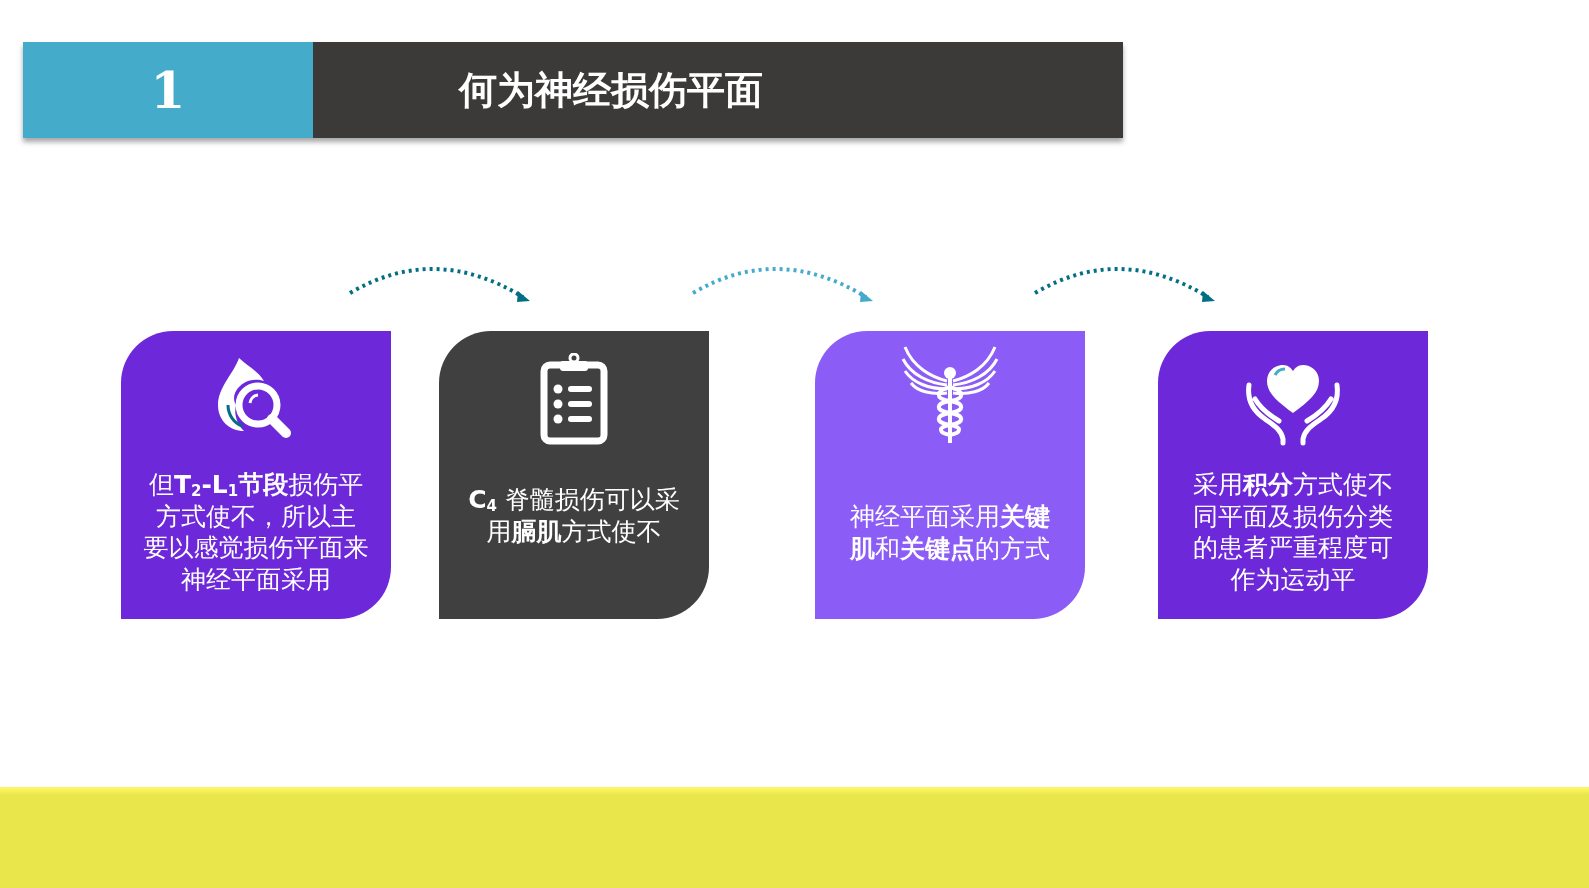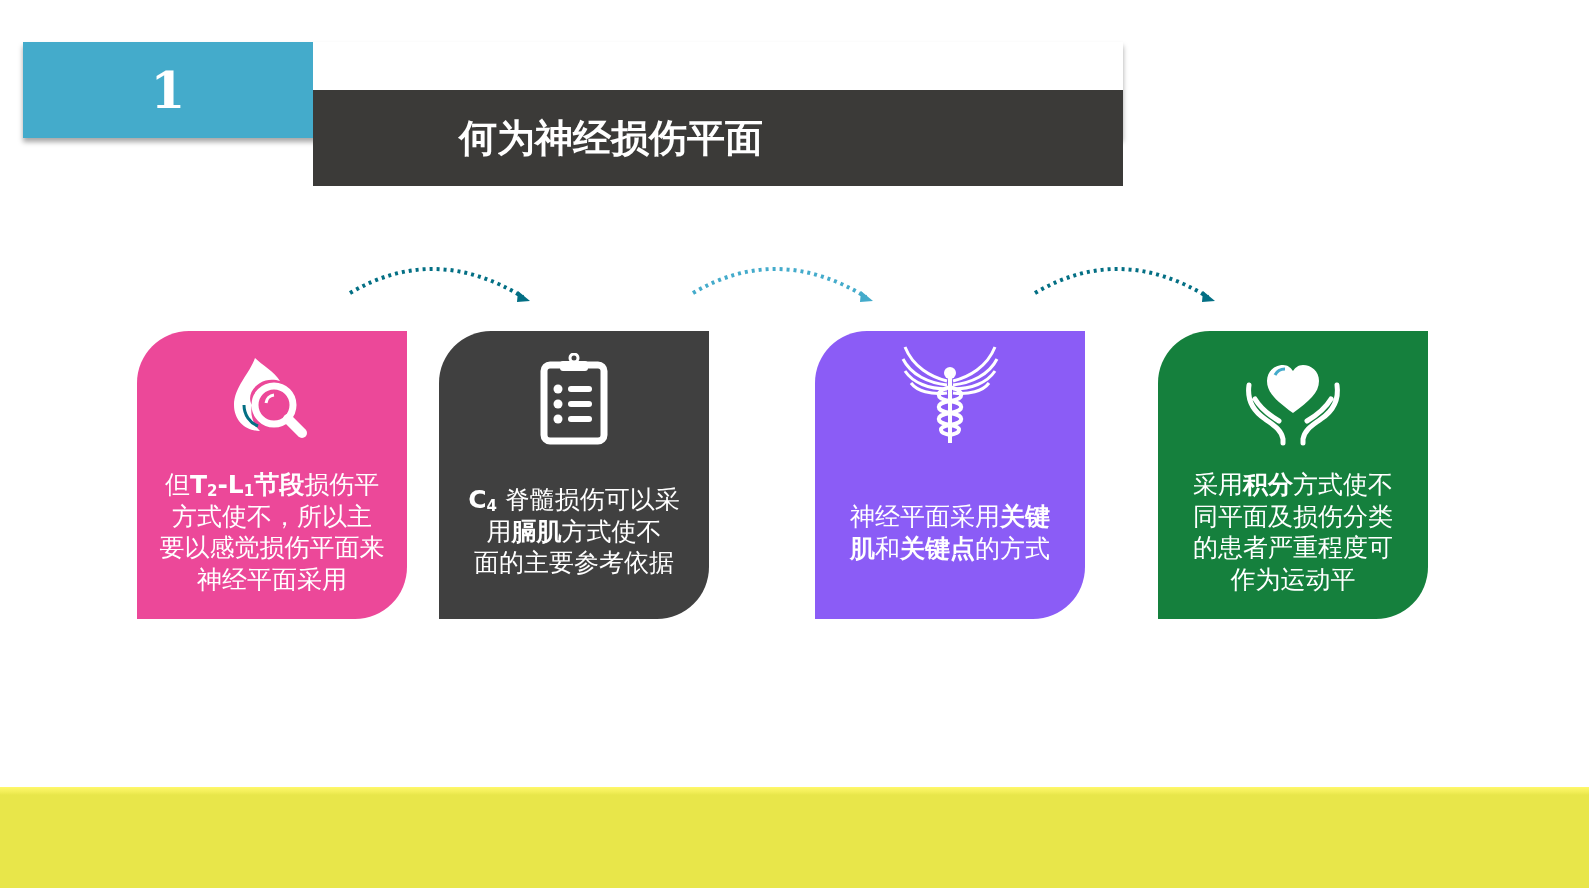--- a/index.html
+++ b/index.html
@@ -12,21 +12,21 @@
     }
     .header-num {
       width: 290px; height: 100%; background: #44abcb;
       display: flex; align-items: center; justify-content: center;
       color: #fff; font-family: "DejaVu Serif", "Liberation Serif", serif;
       font-size: 50px; font-weight: bold;
     }
     .header-title {
       flex: 1; height: 100%; background: #3b3a38;
       display: flex; align-items: center; padding-left: 146px;
-      color: #fff; font-size: 38px; font-weight: bold; letter-spacing: 0px; margin-top: 48px;
+      color: #fff; font-size: 38px; font-weight: bold; letter-spacing: 0px;
     }
 
     .arrow { position: absolute; }
     .card {
       position: absolute; top: 331px; width: 270px; height: 288px;
       border-radius: 52px 0 52px 0;
       color: #fff;
     }
     .card .icon { position: absolute; left: 0; right: 0; top: 22px; height: 95px; display:flex; justify-content:center; }
     .card .text {
@@ -55,21 +55,21 @@
 </svg>
 <svg class="arrow" style="left:683px;top:255px" width="200" height="52" viewBox="0 0 200 52">
   <path d="M10 38 Q95 -12 183 42" fill="none" stroke="#44abcb" stroke-width="4" stroke-dasharray="3 4"></path>
   <polygon points="178,36 190,46 177,47" fill="#44abcb"></polygon>
 </svg>
 <svg class="arrow" style="left:1025px;top:255px" width="200" height="52" viewBox="0 0 200 52">
   <path d="M10 38 Q95 -12 183 42" fill="none" stroke="#036f84" stroke-width="4" stroke-dasharray="3 4"></path>
   <polygon points="178,36 190,46 177,47" fill="#036f84"></polygon>
 </svg>
 
-<div class="card" style="left:137px;background:#ec4899">
+<div class="card" style="left:121px;background:#6d28d9">
   <div class="icon">
     <svg width="100" height="95" viewBox="0 0 100 95">
       <path d="M33 5 C28 20 12 34 12 52 C12 68 24 78 38 78 C30 70 28 60 30 52 C26 46 28 36 38 30 C44 26 52 26 58 28 C52 18 40 12 33 5 Z" fill="#fff"></path>
       <path d="M22 52 C22 62 28 70 36 73" stroke="#036f84" stroke-width="3" fill="none"></path>
       <circle cx="52" cy="52" r="19" fill="none" stroke="#fff" stroke-width="7"></circle>
       <path d="M44 50 A9 9 0 0 1 52 42" stroke="#fff" stroke-width="3" fill="none"></path>
       <line x1="66" y1="66" x2="80" y2="80" stroke="#fff" stroke-width="10" stroke-linecap="round"></line>
     </svg>
   </div>
   <div class="text" style="top:138px">
@@ -90,21 +90,20 @@
         <rect x="44" y="33" width="24" height="6" rx="3" fill="#fff"></rect>
       <circle cx="34" cy="51" r="4.5" fill="#fff"></circle>
         <rect x="44" y="48" width="24" height="6" rx="3" fill="#fff"></rect>
       <circle cx="34" cy="66" r="4.5" fill="#fff"></circle>
         <rect x="44" y="63" width="24" height="6" rx="3" fill="#fff"></rect>
     </svg>
   </div>
   <div class="text" style="top:153px">
       <div><b>C</b><sub style="font-weight: bold;">4</sub><span> 脊髓损伤可以采</span></div>
       <div><span>用</span><b>膈肌</b><span>方式使不</span></div>
-      <div><span>面的主要参考依据</span></div>
     </div>
 </div>
 
 <div class="card" style="left:815px;background:#8b5cf6">
   <div class="icon" style="top:12px">
     <svg width="110" height="105" viewBox="0 0 110 105">
       <g fill="none" stroke="#fff" stroke-width="3">
         <path d="M52 38 C36 34 18 24 10 4"></path>
           <path d="M52 42 C34 40 16 32 8 16"></path>
           <path d="M52 46 C34 46 18 40 10 28"></path>
@@ -119,21 +118,21 @@
       <path d="M55 44 C40 48 40 56 55 58 C70 60 70 68 55 70 C40 72 40 80 55 82 C68 84 66 90 55 92" fill="none" stroke="#fff" stroke-width="4"></path>
       <path d="M55 44 C70 48 70 56 55 58 C40 60 40 68 55 70 C70 72 70 80 55 82 C42 84 44 90 55 92" fill="none" stroke="#fff" stroke-width="4"></path>
     </svg>
   </div>
   <div class="text" style="top:170px">
       <div><span>神经平面采用</span><b>关键</b></div>
       <div><b>肌</b><span>和</span><b>关键点</b><span>的方式</span></div>
     </div>
 </div>
 
-<div class="card" style="left:1158px;background:#15803d">
+<div class="card" style="left:1158px;background:#6d28d9">
   <div class="icon">
     <svg width="100" height="95" viewBox="0 0 100 95">
       <path d="M50 60 C34 48 24 40 24 28 C24 18 32 12 40 12 C45 12 48 15 50 18 C52 15 55 12 60 12 C68 12 76 18 76 28 C76 40 66 48 50 60 Z" fill="#fff"></path>
       <path d="M32 22 C34 18 38 16 42 16" stroke="#44abcb" stroke-width="3" fill="none"></path>
       <path d="M6 32 C4 46 10 58 22 66 C30 72 38 76 40 86 L40 90 M12 46 C18 56 26 62 36 68" fill="none" stroke="#fff" stroke-width="5" stroke-linecap="round"></path>
       <path d="M94 32 C96 46 90 58 78 66 C70 72 62 76 60 86 L60 90 M88 46 C82 56 74 62 64 68" fill="none" stroke="#fff" stroke-width="5" stroke-linecap="round"></path>
     </svg>
   </div>
   <div class="text" style="top:138px">
       <div><span>采用</span><b>积分</b><span>方式使不</span></div>

